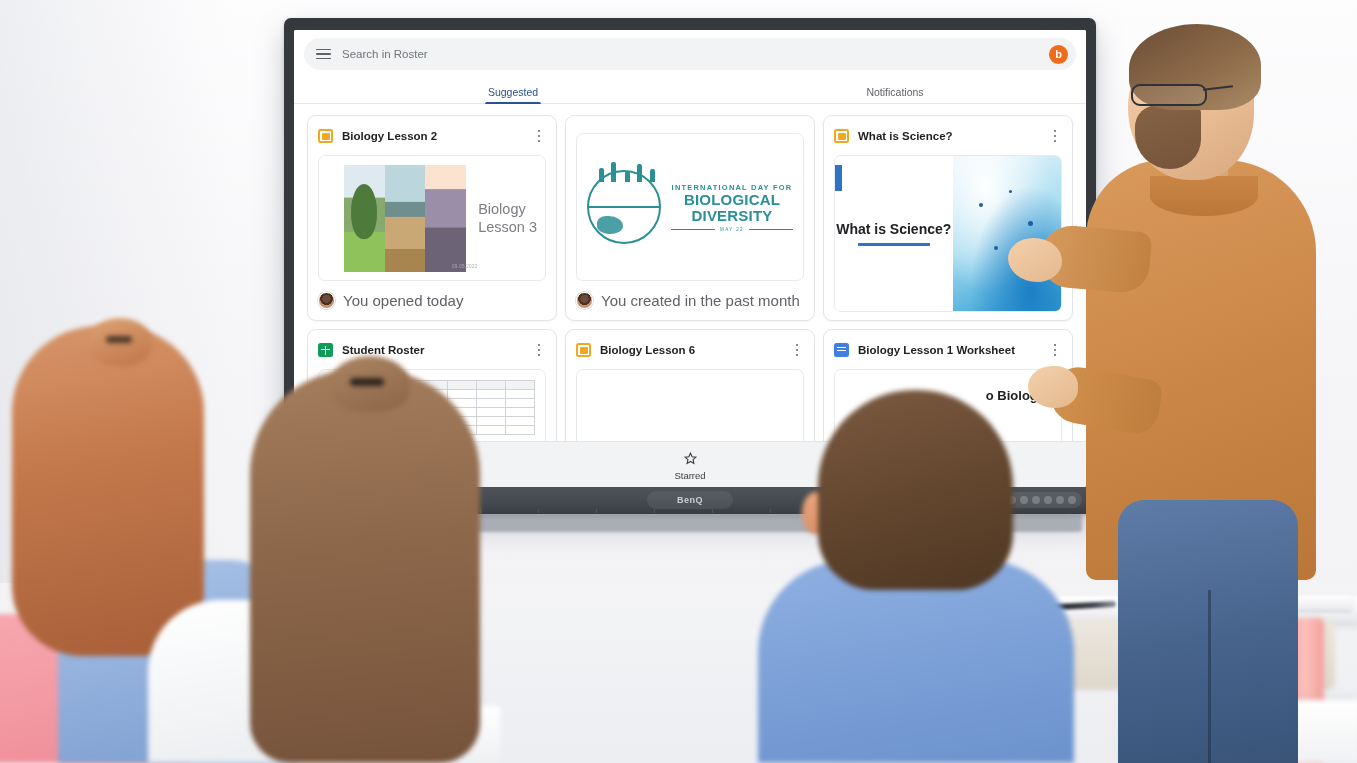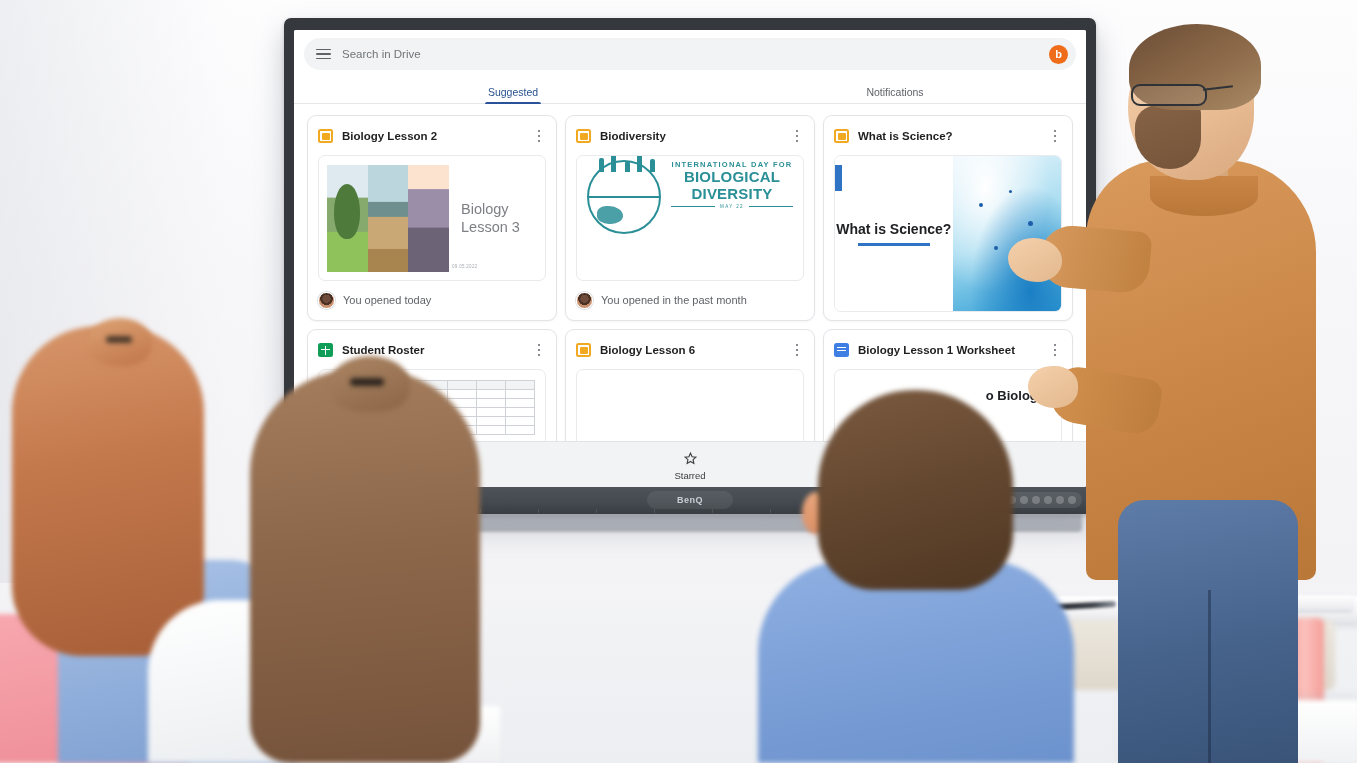--- a/index.html
+++ b/index.html
@@ -185,36 +185,36 @@
   .thumb {
     margin-top: 8px; flex: 1; border: 1px solid #e8eaed; border-radius: 7px;
     background: #fff; overflow: hidden; position: relative;
   }
   .card-foot { display: flex; align-items: center; gap: 8px; height: 24px; margin-top: 7px; }
   .mini-avatar {
     width: 17px; height: 17px; border-radius: 50%; flex:none;
     background: radial-gradient(circle at 50% 38%, #6d4a39 0 34%, #4a2f23 35% 52%, #c9906f 53% 100%);
     border: 1.5px solid #fff; box-shadow: 0 0 0 1px #dcdee2;
   }
-  .foot-text { font-size: 11px; color: #5f6368; text-align: right; }
+  .foot-text { font-size: 15px; color: #5f6368; text-align: right; }
   .foot-text.plain { margin-left: 1px; }
 
   
-  .bl2 { display:flex; align-items:center; height:100%; padding: 9px 8px; gap: 0; }
+  .bl2 { display:flex; align-items:center; height:100%; padding: 9px 8px; gap: 0; justify-content: flex-end; }
   .bl2-strips { display:flex; width: 122px; height: 107px; }
   .strip { flex: 1; }
   .strip.tree { background: linear-gradient(180deg,#dfeaf0 0 30%,#86a96d 31% 62%,#8fc25b 63% 100%); position:relative; }
   .strip.tree::after{content:"";position:absolute;left:18%;top:18%;width:64%;height:52%;border-radius:50% 50% 45% 45%;background:#4e7a3c;}
   .strip.dune { background: linear-gradient(180deg,#bcd6dd 0 34%,#6e8f8d 35% 48%,#c9a876 49% 78%,#a8854f 79% 100%); }
   .strip.mtn { background: linear-gradient(180deg,#fbe3cf 0 22%,#9b8ea8 23% 58%,#6d6376 59% 100%); }
   .bl2-txt { margin-left: 12px; color: #7d7f84; font-size: 14.5px; line-height: 1.25; font-weight: 400; }
   .bl2-date { position:absolute; left: 133px; bottom: 11px; font-size: 4.5px; color:#a9abb0; letter-spacing:.3px; }
 
   
-  .biod { display:flex; height:100%; padding: 4px 10px; gap: 10px; }
+  .biod { display:flex; align-items:center; height:100%; padding: 4px 10px; gap: 10px; }
   .globe { width: 74px; height: 74px; border-radius: 50%; border: 2.6px solid #2a8f96;
            position: relative; flex:none; }
   .globe::before { content:""; position:absolute; left:-1px; right:-1px; top:49%; height:2.2px; background:#2a8f96; }
   .globe::after { content:""; position:absolute; left:8px; bottom:8px; width:26px; height:18px;
                   background:#2a8f96; border-radius: 40% 60% 50% 50%; opacity:.85; }
   .globe-trees { position:absolute; left:6px; top:-12px; width: 70px; height: 22px; }
   .globe-trees i { position:absolute; bottom:0; width:5px; background:#2a8f96; border-radius:2px 2px 0 0; }
   .biod-txt { flex: 1; }
   .biod-l1 { font-size: 7.5px; letter-spacing: 1.2px; color: #2a8f96; text-align:center; font-weight:600; }
   .biod-l2 { font-size: 15px; letter-spacing: .2px; color: #2a8f96; text-align:center; font-weight: 800; line-height:1.1; }
@@ -422,21 +422,21 @@
     <div class="screen">
       <div class="app">
 
         <div class="topbar">
           <div class="searchbar">
             <span class="hamburger">
               <span></span>
                 <span></span>
                 <span></span>
             </span>
-            <span class="search-text">Search in Drive</span>
+            <span class="search-text">Search in Roster</span>
             <span class="avatar">b</span>
           </div>
         </div>
 
         <div class="tabs">
           <div class="tab active">Suggested</div>
           <div class="tab">Notifications</div>
         </div>
 
         <div class="grid">
@@ -465,50 +465,41 @@
               </div>
               <div class="bl2-date">09.05.2022</div>
             </div>
             <div class="card-foot">
               <span class="mini-avatar"></span>
               <span class="foot-text">You opened today</span>
             </div>
           </div>
 
           <div class="card">
-            <div class="card-head">
-              <span class="ftype slides"></span>
-              <span class="card-title">Biodiversity</span>
-              <span class="kebab">
-                <i></i>
-                  <i></i>
-                  <i></i>
-              </span>
-            </div>
             <div class="thumb">
               <div class="biod">
                 <div class="globe">
                   <div class="globe-trees">
                     <i style="left:4px;height:14px"></i>
                       <i style="left:16px;height:20px"></i>
                     <i style="left:30px;height:11px"></i>
                       <i style="left:42px;height:18px"></i>
                     <i style="left:55px;height:13px"></i>
                   </div>
                 </div>
                 <div class="biod-txt">
                   <div class="biod-l1">INTERNATIONAL DAY FOR</div>
                   <div class="biod-l2">BIOLOGICAL DIVERSITY</div>
                   <div class="biod-l3">MAY 22</div>
                 </div>
               </div>
             </div>
             <div class="card-foot">
               <span class="mini-avatar"></span>
-              <span class="foot-text">You opened in the past month</span>
+              <span class="foot-text">You created in the past month</span>
             </div>
           </div>
 
           <div class="card">
             <div class="card-head">
               <span class="ftype slides"></span>
               <span class="card-title">What is Science?</span>
               <span class="kebab">
                 <i></i>
                   <i></i>

